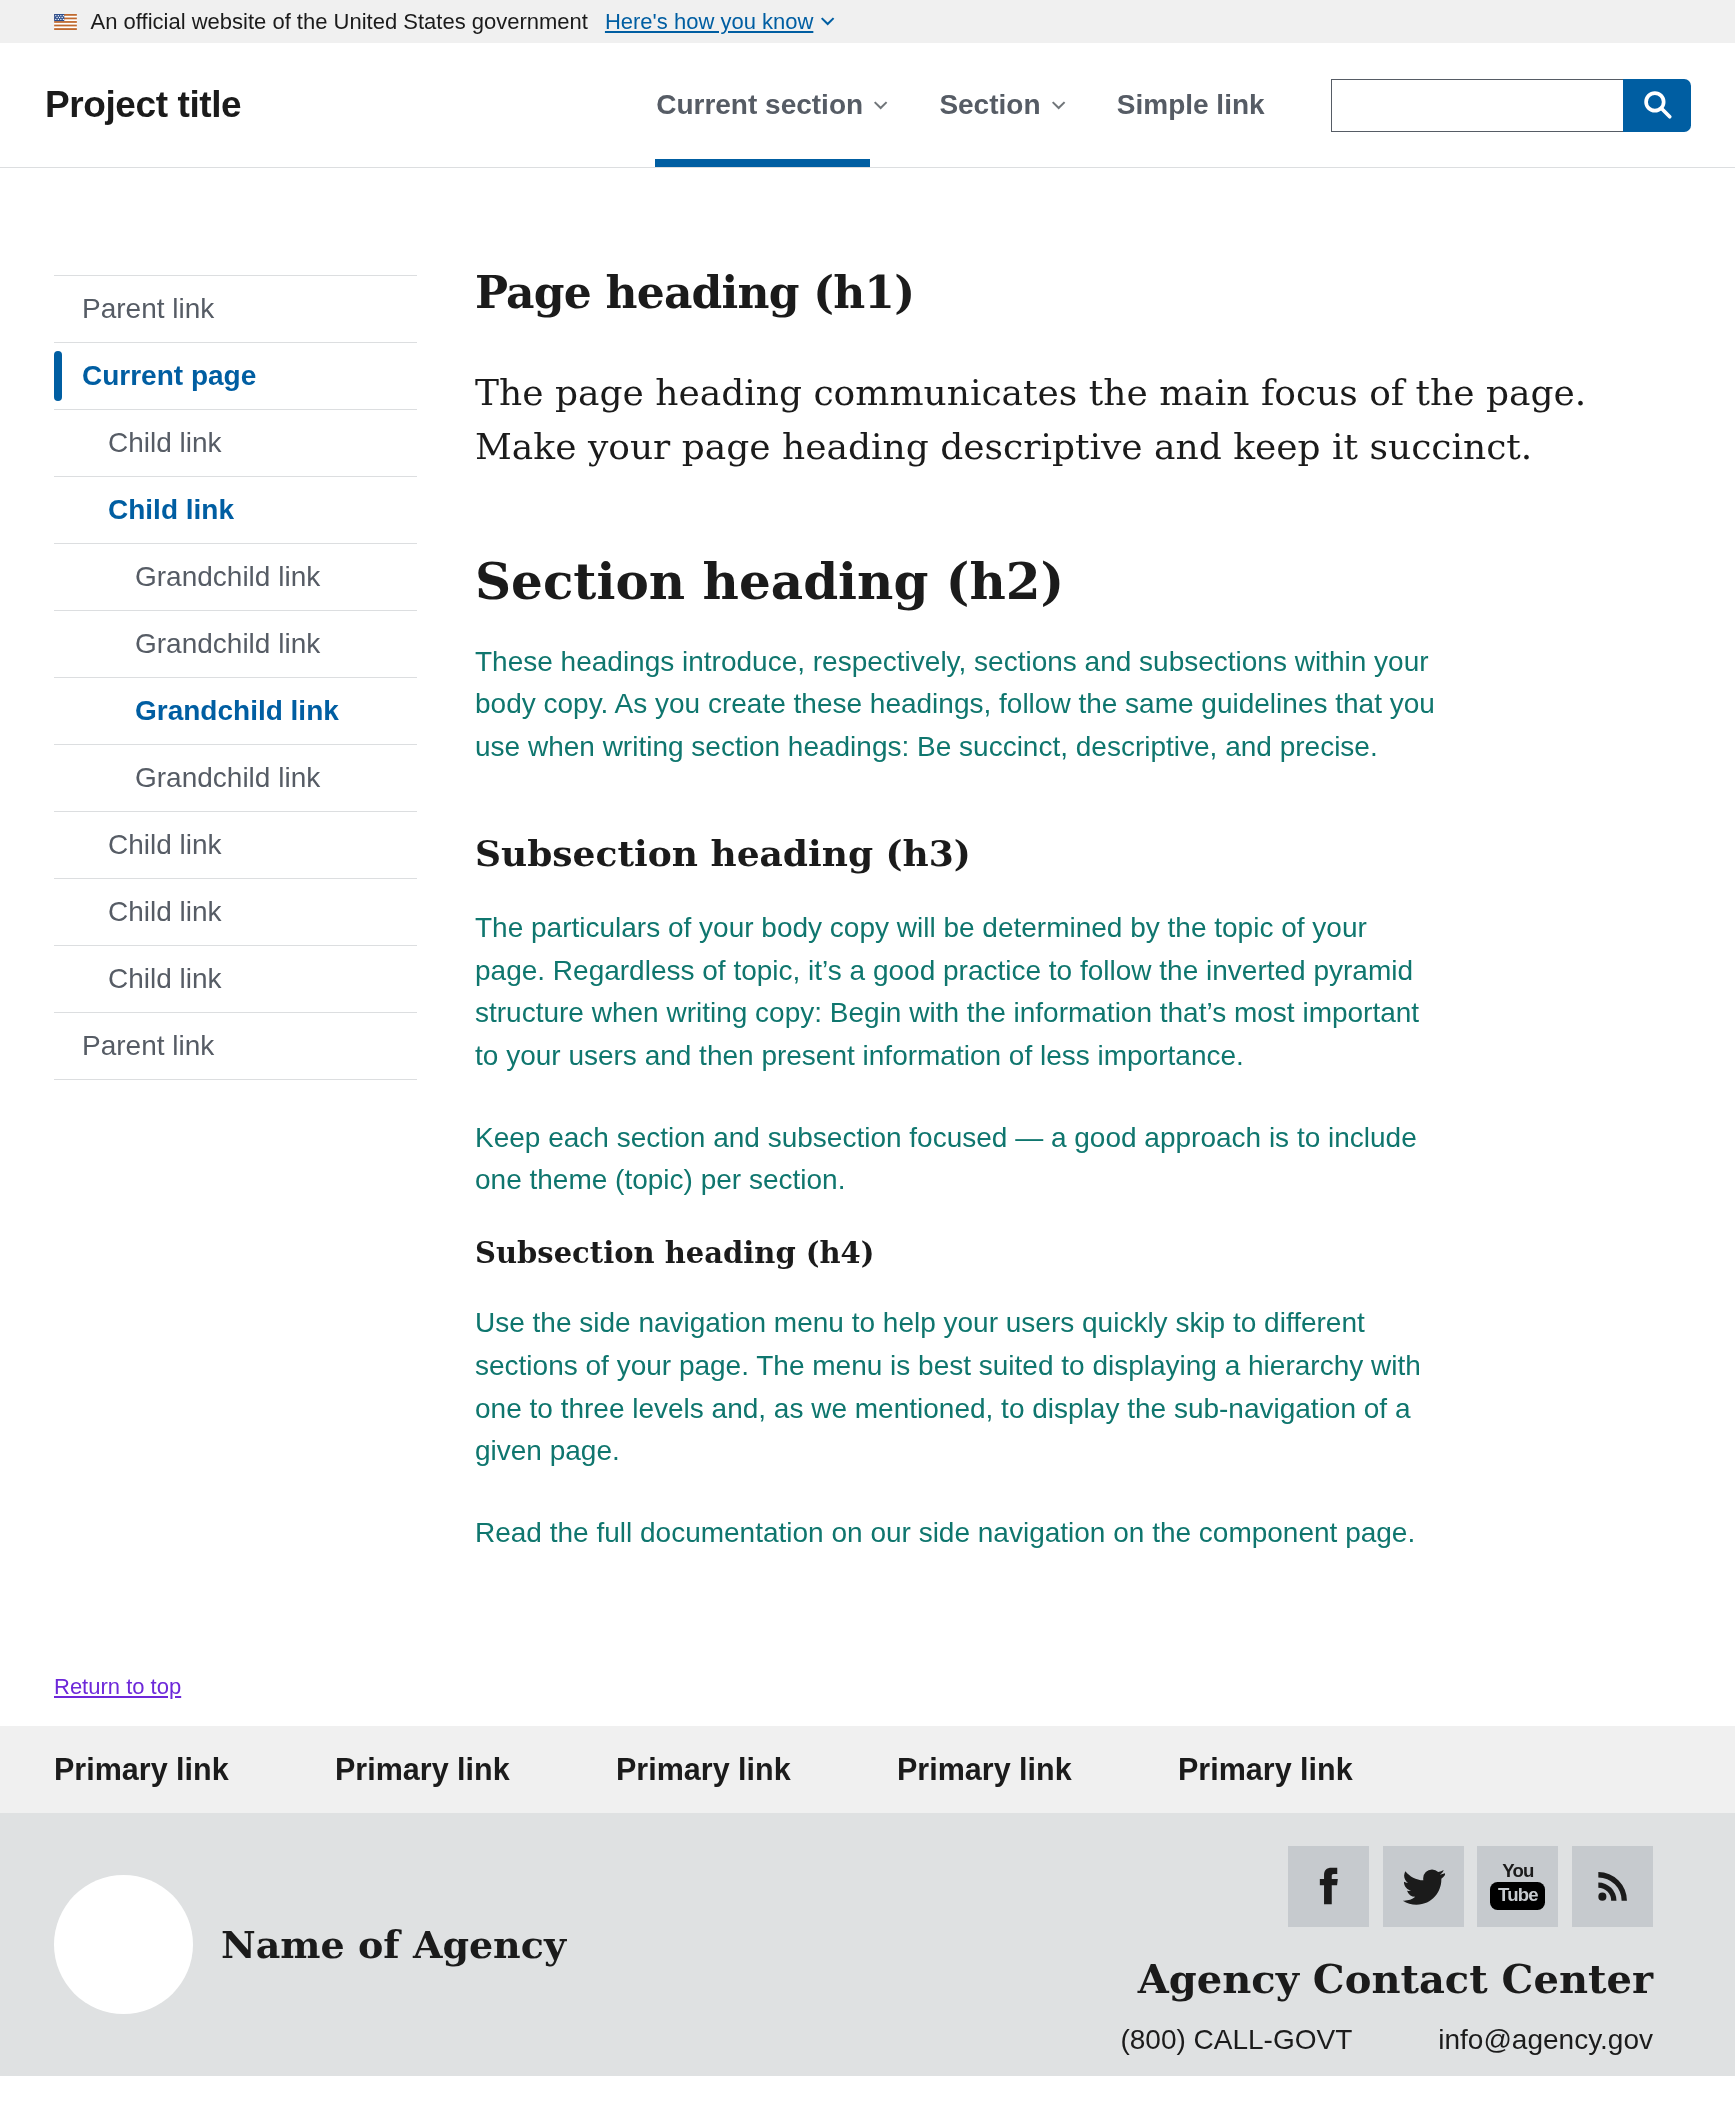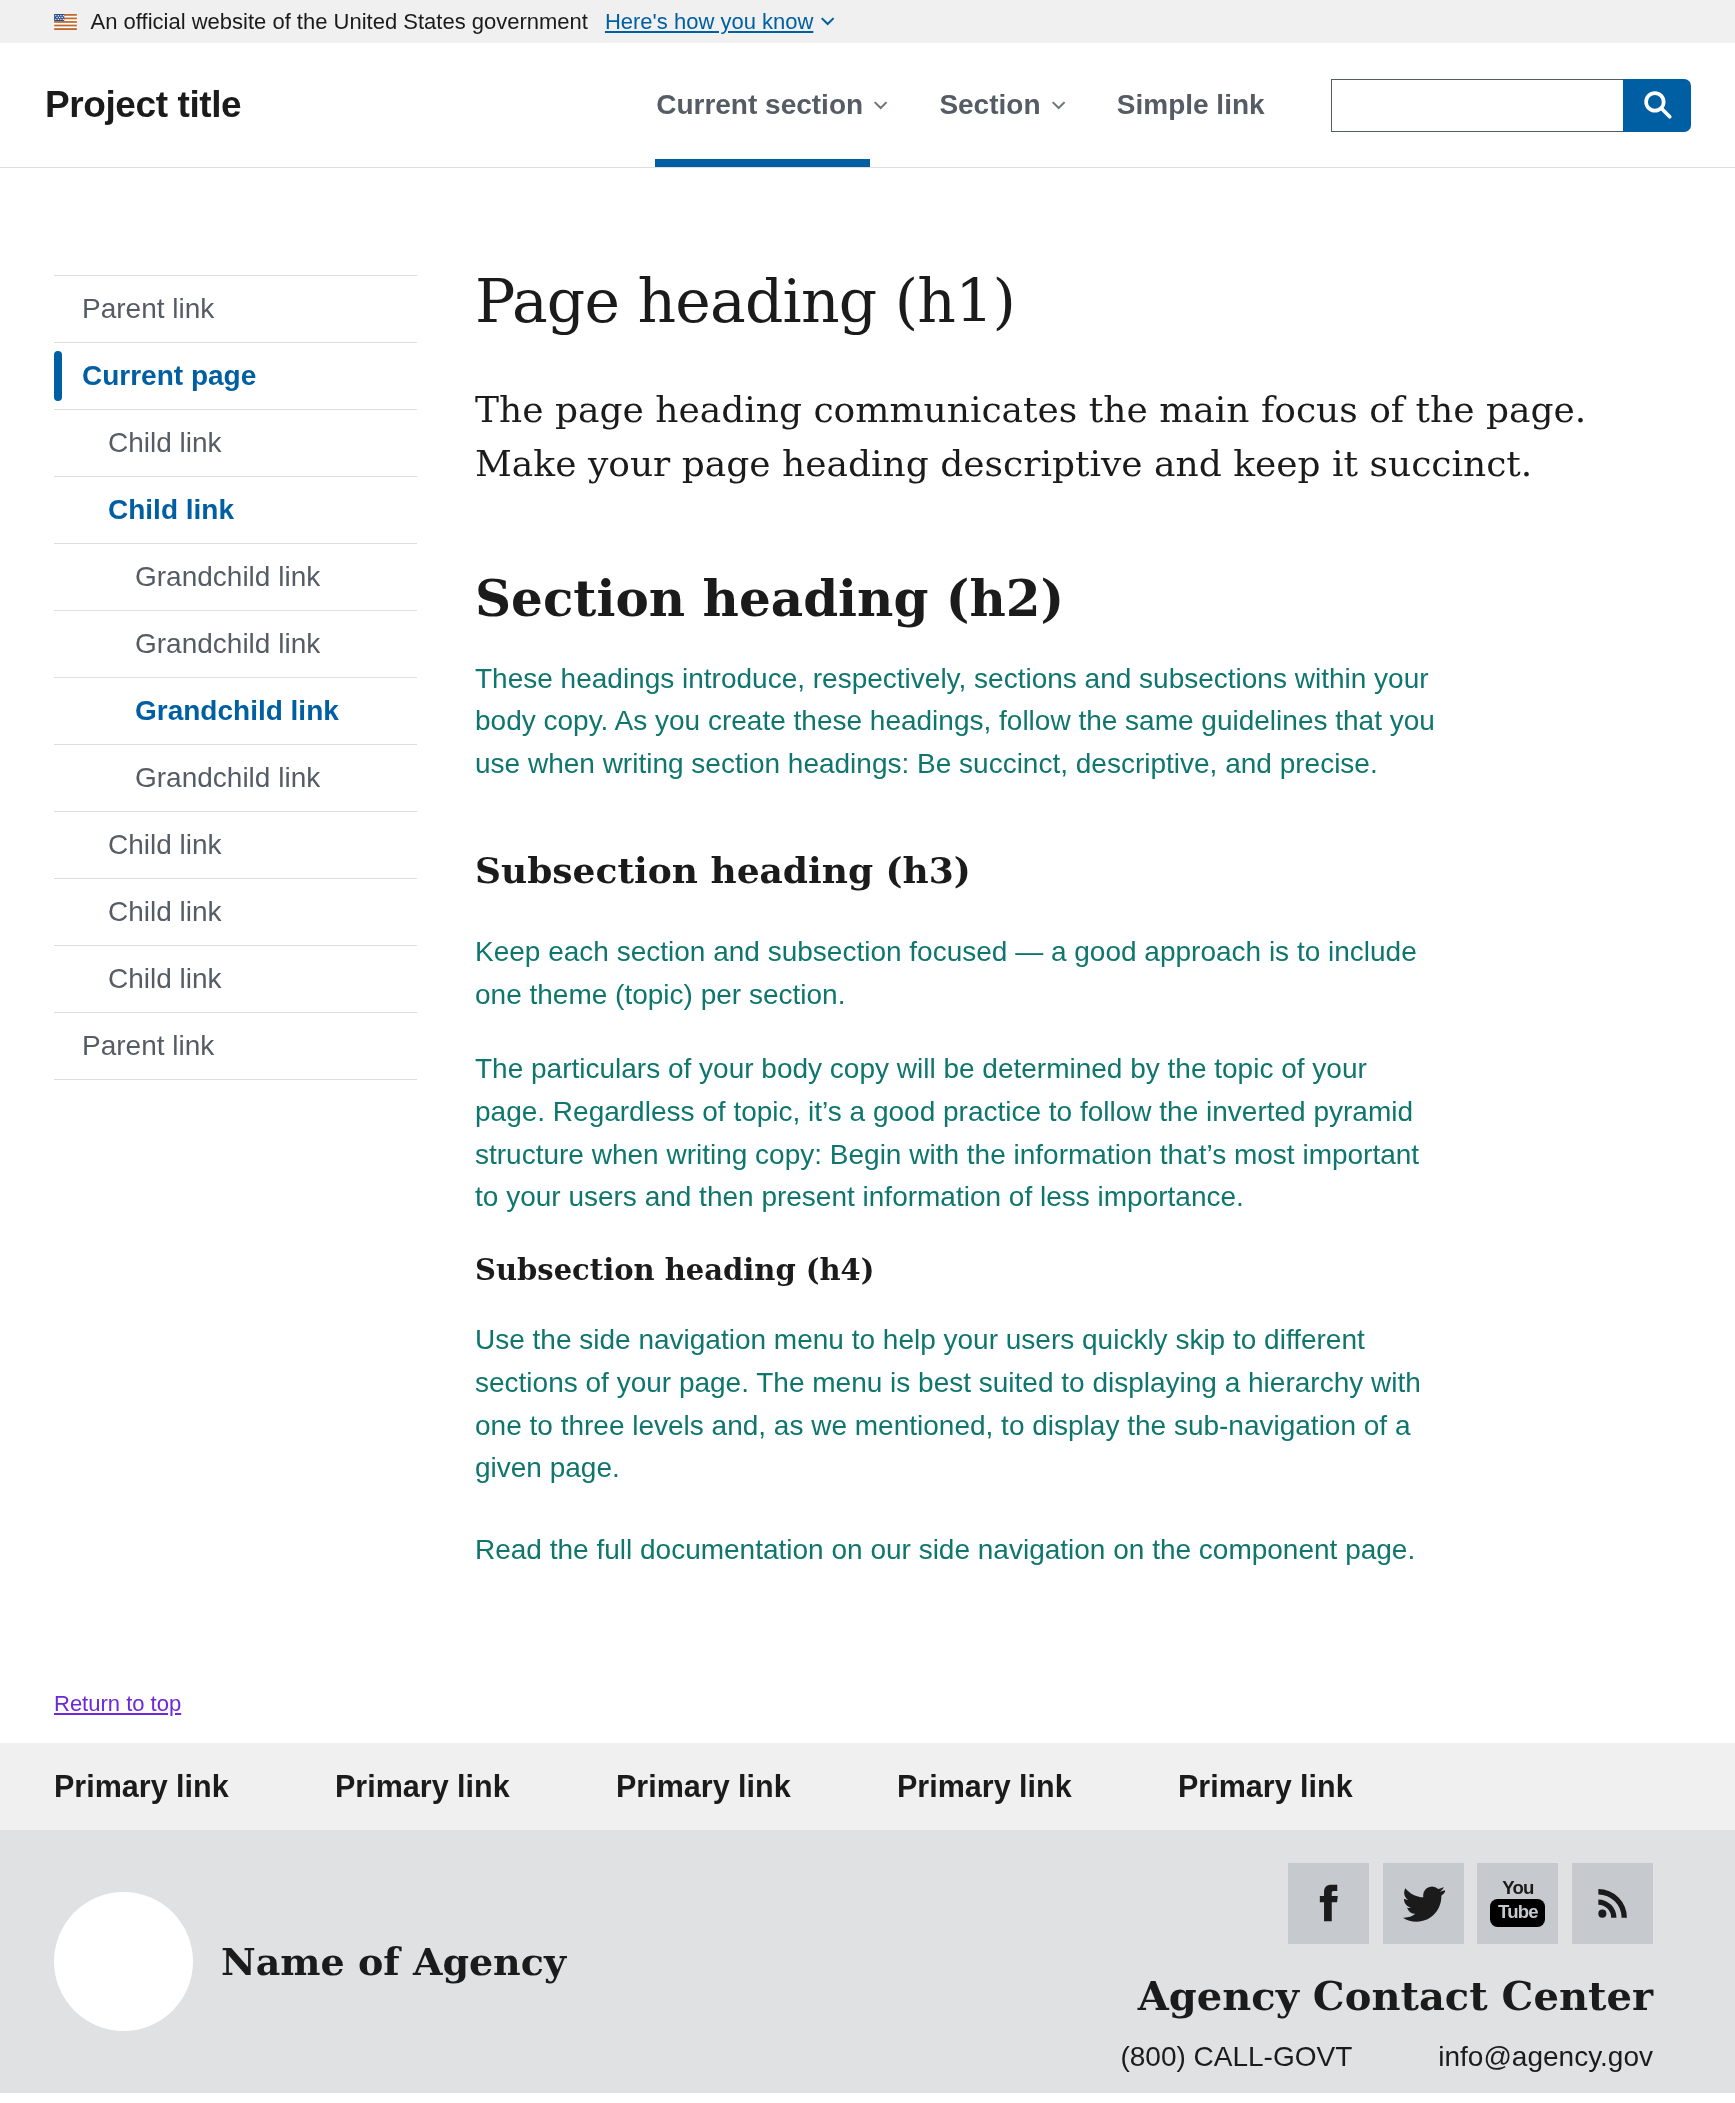--- a/index.html
+++ b/index.html
@@ -34,21 +34,21 @@
   .sidenav li:last-child { border-bottom:0.8px solid #dcdee0; }
   .sidenav a { position:relative; display:block; font-size:28px; color:#565c65; padding:17px 13.6px; }
   .sidenav .lvl1 a { padding-left:28px; }
   .sidenav .lvl2 a { padding-left:54px; }
   .sidenav .lvl3 a { padding-left:81px; }
   .sidenav .state-current a, .sidenav .state-active a { color:#005ea2; font-weight:bold; }
   .sidenav .state-current a::before { content:""; position:absolute; left:0; top:7.6px; bottom:7.6px; width:7.6px; border-radius:84px; background:#005ea2; }
 
   
   .main-col { margin-left:58px; width:1208px; }
-  .main-col h1 { font-family:"DejaVu Serif", serif; font-weight:normal; font-size:60px; line-height:1.06; letter-spacing:-0.8px; margin-top:-5.1px; }
+  .main-col h1 { font-family:"DejaVu Serif", serif; font-weight:bold; font-size:44px; line-height:1.06; letter-spacing:-0.8px; margin-top:-5.1px; }
   .intro { font-family:"DejaVu Serif", serif; font-size:36px; line-height:1.5; margin-top:49px; max-width:1212px; }
   .main-col h2 { font-family:"DejaVu Serif", serif; font-weight:bold; font-size:50px; line-height:1.1; margin-top:80px; }
   .main-col h3 { font-family:"DejaVu Serif", serif; font-weight:bold; font-size:36px; line-height:1.2; margin-top:64px; }
   .main-col h4 { font-family:"DejaVu Serif", serif; font-weight:bold; font-size:29px; line-height:1.2; margin-top:34px; }
   .body-p { font-size:28px; line-height:1.52; max-width:966px; margin-top:32px; color:#0f766e; }
   .body-p.spaced { margin-top:39px; }
 
   
   .return-top { padding:0 54px; margin-top:120px; }
   .return-top a { color:#6d28d9; font-size:22px; text-decoration:underline; }
@@ -192,22 +192,22 @@
   </ul>
 
   <main class="main-col">
     <h1>Page heading (h1)</h1>
     <p class="intro">The page heading communicates the main focus of the page. Make your page heading descriptive and keep it succinct.</p>
 
     <h2>Section heading (h2)</h2>
     <p class="body-p">These headings introduce, respectively, sections and subsections within your body copy. As you create these headings, follow the same guidelines that you use when writing section headings: Be succinct, descriptive, and precise.</p>
 
     <h3>Subsection heading (h3)</h3>
+    <p class="body-p">The particulars of your body copy will be determined by the topic of your page. Regardless of topic, it’s a good practice to follow the inverted pyramid structure when writing copy: Begin with the information that’s most important to your users and then present information of less importance.</p>
     <p class="body-p spaced">Keep each section and subsection focused — a good approach is to include one theme (topic) per section.</p>
-    <p class="body-p">The particulars of your body copy will be determined by the topic of your page. Regardless of topic, it’s a good practice to follow the inverted pyramid structure when writing copy: Begin with the information that’s most important to your users and then present information of less importance.</p>
 
     <h4>Subsection heading (h4)</h4>
     <p class="body-p">Use the side navigation menu to help your users quickly skip to different sections of your page. The menu is best suited to displaying a hierarchy with one to three levels and, as we mentioned, to display the sub-navigation of a given page.</p>
     <p class="body-p spaced">Read the full documentation on our side navigation on the component page.</p>
   </main>
 </div>
 
 <div class="return-top">
   <a href="#">Return to top</a>
 </div>

